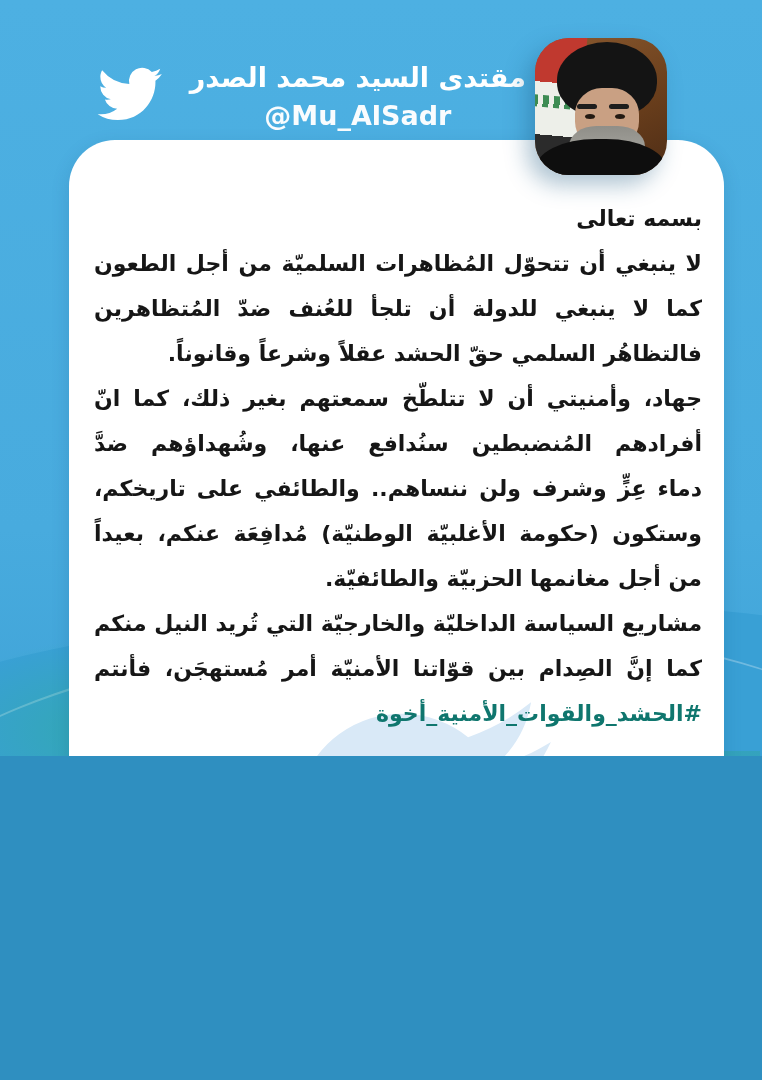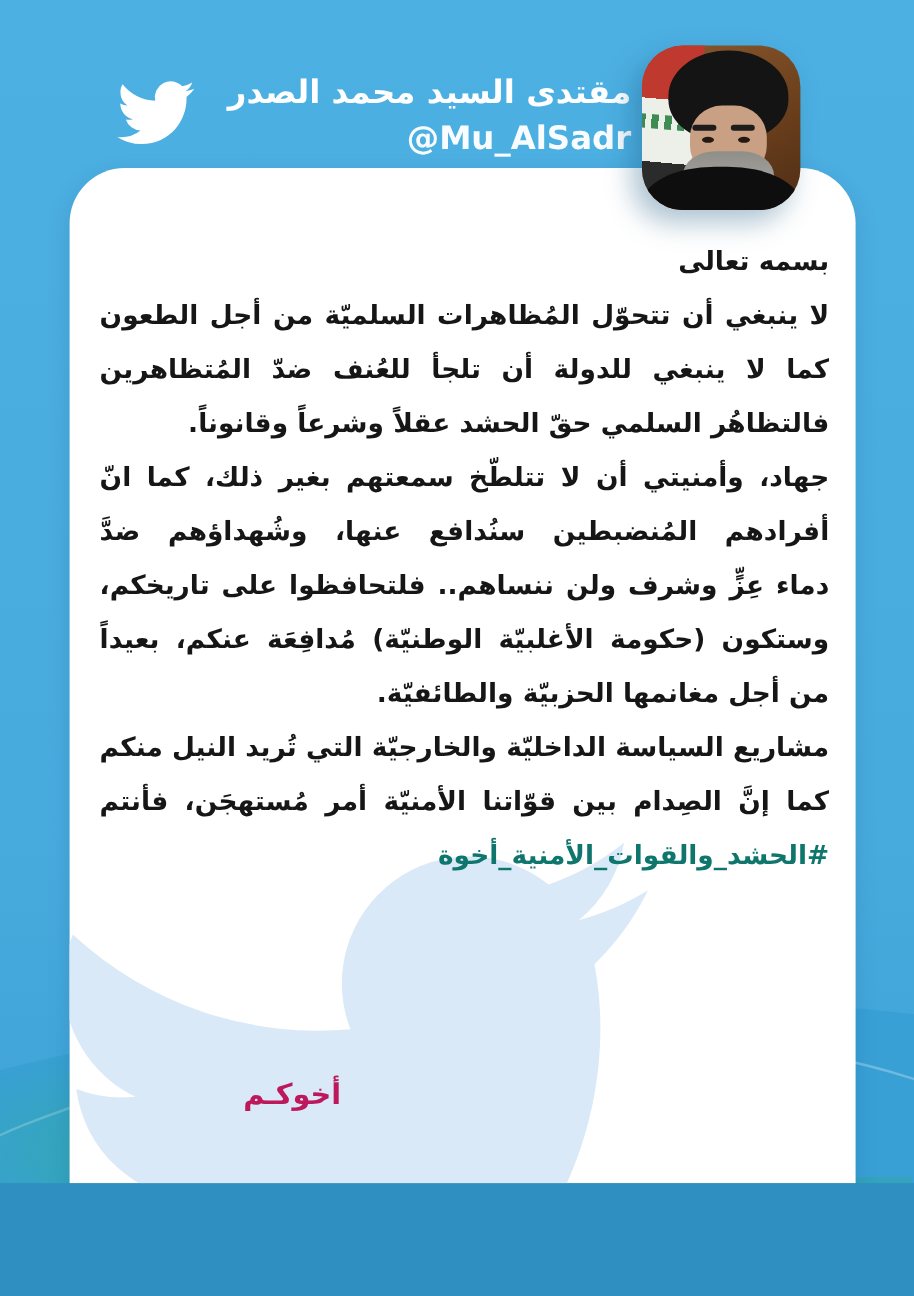--- a/index.html
+++ b/index.html
@@ -1,36 +1,36 @@
 <!DOCTYPE html>
 <html lang="ar"><head>
 <meta charset="utf-8">
 <style>
   html,body{margin:0;padding:0;background:#2f8fc0;}
   .stage{
-    position:relative;width:762px;height:986px;overflow:hidden;
+    position:relative;width:762px;height:756px;overflow:hidden;
     background:linear-gradient(180deg,#4db0e2 0%,#48abde 70%,#3fa3d7 100%);
     font-family:"DejaVu Sans",sans-serif;
   }
   
   .wave-dark{position:absolute;left:-220px;bottom:-150px;width:1250px;height:300px;
     background:#39a0d5;border-radius:50%;transform:rotate(-3deg);}
   .wave-highlight{position:absolute;left:-120px;bottom:-210px;width:1000px;height:330px;
     border-radius:50%;border-top:3px solid rgba(255,255,255,.28);transform:rotate(-4deg);}
   .teal-glow{position:absolute;left:-70px;bottom:-70px;width:380px;height:190px;
     background:radial-gradient(ellipse at center,rgba(44,176,146,.55),rgba(44,176,146,0) 70%);}
   .teal-strip{position:absolute;left:120px;bottom:0;width:640px;height:5px;
     background:linear-gradient(90deg,rgba(38,170,120,.0),rgba(38,170,120,.55) 30%,rgba(38,170,120,.25));}
 
   
   .bird-logo{position:absolute;left:88px;top:60px;width:82px;height:68px;}
   .bird-logo svg{width:100%;height:100%;fill:#ffffff;}
   .user-block{position:absolute;top:62px;right:236px;color:#fff;text-align:right;direction:rtl;}
   .display-name{font-size:27px;font-weight:bold;letter-spacing:0;line-height:32px;}
-  .handle{font-size:27px;direction:ltr;margin-top:6px;font-weight:bold;opacity:.97;}
+  .handle{font-size:27px;direction:ltr;text-align:center;margin-top:6px;font-weight:bold;opacity:.97;}
 
   
   .avatar{position:absolute;left:535px;top:38px;width:132px;height:137px;border-radius:34px;
     overflow:hidden;z-index:3;background:linear-gradient(155deg,#8a5a30,#6b3f1c 55%,#4e2d16);
     box-shadow:-8px 10px 22px rgba(25,85,125,.35);}
   .flag{position:absolute;left:-8px;top:-8px;width:54px;height:160px;transform:rotate(5deg);
     background:linear-gradient(180deg,#c0392f 0 33%,#edefe9 33% 66%,#2b2b2b 66% 100%);}
   .flag-script{position:absolute;top:66px;left:4px;width:42px;height:12px;
     background:repeating-linear-gradient(90deg,#1e7a38 0 6px,transparent 6px 11px);opacity:.85;}
   .turban{position:absolute;right:10px;top:4px;width:100px;height:76px;background:#141414;
@@ -40,21 +40,21 @@
   .brow{position:absolute;width:20px;height:5px;background:#1d1d1d;border-radius:3px;top:66px;}
   .brow.l{right:38px;} .brow.r{right:70px;}
   .eye{position:absolute;width:10px;height:5px;background:#241a12;border-radius:50%;top:76px;}
   .eye.l{right:42px;} .eye.r{right:72px;}
   .beard{position:absolute;right:22px;top:88px;width:76px;height:56px;
     background:linear-gradient(180deg,#8f8e88,#bab9b3);border-radius:36% 36% 50% 50%;}
   .robe{position:absolute;left:0;bottom:-8px;width:100%;height:44px;background:#0e0e0e;
     border-radius:46% 46% 0 0/70% 70% 0 0;}
 
   
-  .card{position:absolute;left:58px;top:140px;width:655px;height:897px;background:#ffffff;
+  .card{position:absolute;left:69px;top:140px;width:655px;height:897px;background:#ffffff;
     border-radius:46px;z-index:1;overflow:hidden;box-shadow:0 6px 18px rgba(20,80,120,.18);}
   .watermark{position:absolute;left:-30px;top:525px;width:545px;height:545px;
     transform:rotate(-8deg);z-index:0;}
   .watermark svg{width:100%;height:100%;fill:#d9e9f7;}
   .tweet-text{position:absolute;left:25px;right:22px;top:56px;z-index:1;direction:rtl;
     color:#161616;font-size:22px;font-weight:bold;}
   .line{line-height:45px;height:45px;text-align:right;overflow:hidden;}
   .line.j{text-align:justify;text-align-last:justify;}
   .line.hashtag{color:#0f766e;}
   .signature{position:absolute;left:88px;top:752px;width:195px;z-index:1;text-align:center;
@@ -108,21 +108,21 @@
           <path d="M23.643 4.937c-.835.37-1.732.62-2.675.733a4.67 4.67 0 0 0 2.048-2.578 9.3 9.3 0 0 1-2.958 1.13 4.66 4.66 0 0 0-7.938 4.25 13.229 13.229 0 0 1-9.602-4.868c-.4.69-.63 1.49-.63 2.342A4.66 4.66 0 0 0 3.96 9.824a4.647 4.647 0 0 1-2.11-.583v.06a4.66 4.66 0 0 0 3.737 4.568 4.692 4.692 0 0 1-2.104.08 4.661 4.661 0 0 0 4.352 3.234 9.348 9.348 0 0 1-5.786 1.995 9.5 9.5 0 0 1-1.112-.065 13.175 13.175 0 0 0 7.14 2.093c8.57 0 13.255-7.098 13.255-13.254 0-.2-.005-.402-.014-.602a9.47 9.47 0 0 0 2.323-2.41z"></path>
         </svg>
     </div>
     <div class="tweet-text">
         <div class="line r">بسمه تعالى</div>
         <div class="line j">لا ينبغي أن تتحوّل المُظاهرات السلميّة من أجل الطعون</div>
         <div class="line j">كما لا ينبغي للدولة أن تلجأ للعُنف ضدّ المُتظاهرين السلميّين،</div>
         <div class="line r">فالتظاهُر السلمي حقّ الحشد عقلاً وشرعاً وقانوناً.</div>
         <div class="line j">جهاد، وأمنيتي أن لا تتلطّخ سمعتهم بغير ذلك، كما انّ حقوق</div>
         <div class="line j">أفرادهم المُنضبطين سنُدافع عنها، وشُهداؤهم ضدَّ الإرهاب</div>
-        <div class="line j">دماء عِزٍّ وشرف ولن ننساهم.. فلتحافظوا على تاريخكم،</div>
+        <div class="line j">دماء عِزٍّ وشرف ولن ننساهم.. والطائفي على تاريخكم،</div>
         <div class="line j">وستكون (حكومة الأغلبيّة الوطنيّة) مُدافِعَة عنكم، بعيداً عن</div>
         <div class="line r">من أجل مغانمها الحزبيّة والطائفيّة.</div>
         <div class="line j">مشاريع السياسة الداخليّة والخارجيّة التي تُريد النيل منكم</div>
         <div class="line j">كما إنَّ الصِدام بين قوّاتنا الأمنيّة أمر مُستهجَن، فأنتم أتباع</div>
         <div class="line r hashtag">#الحشد_والقوات_الأمنية_أخوة</div>
       </div>
     <div class="signature">
         <div>أخوكـم</div>
       </div>
   </div>

